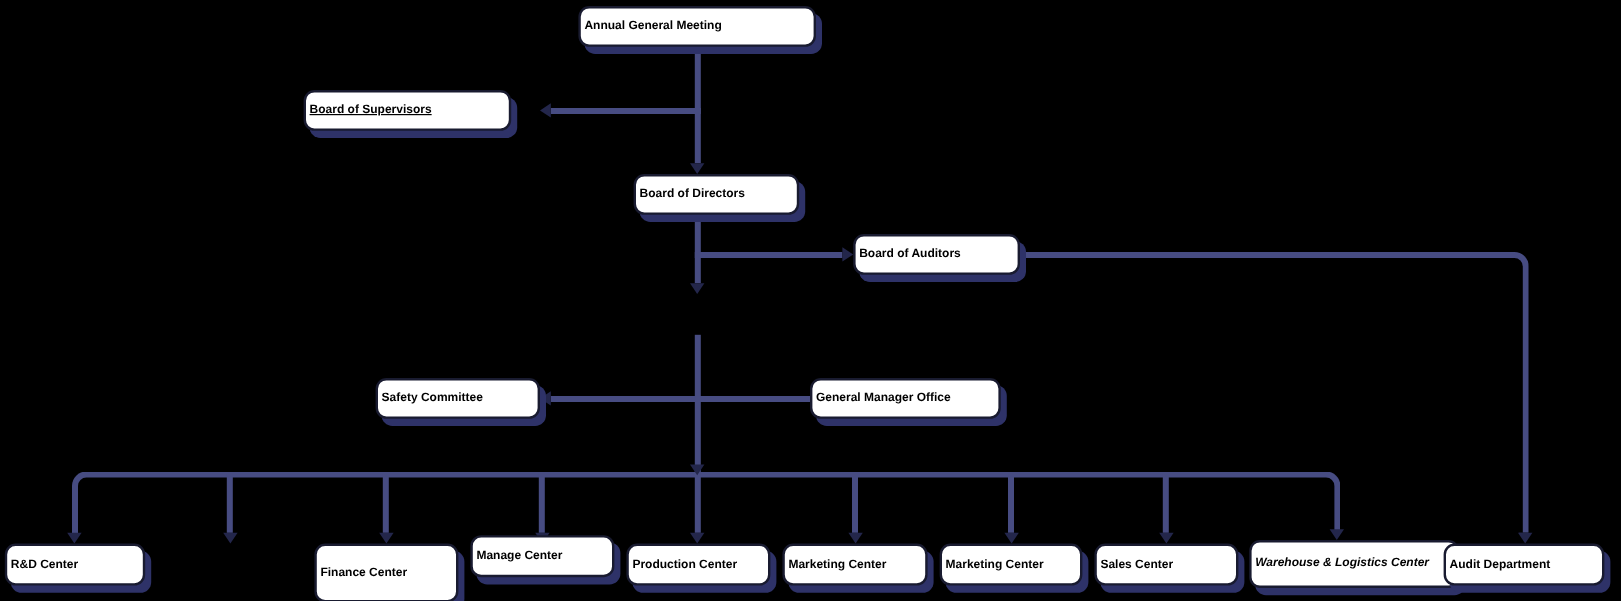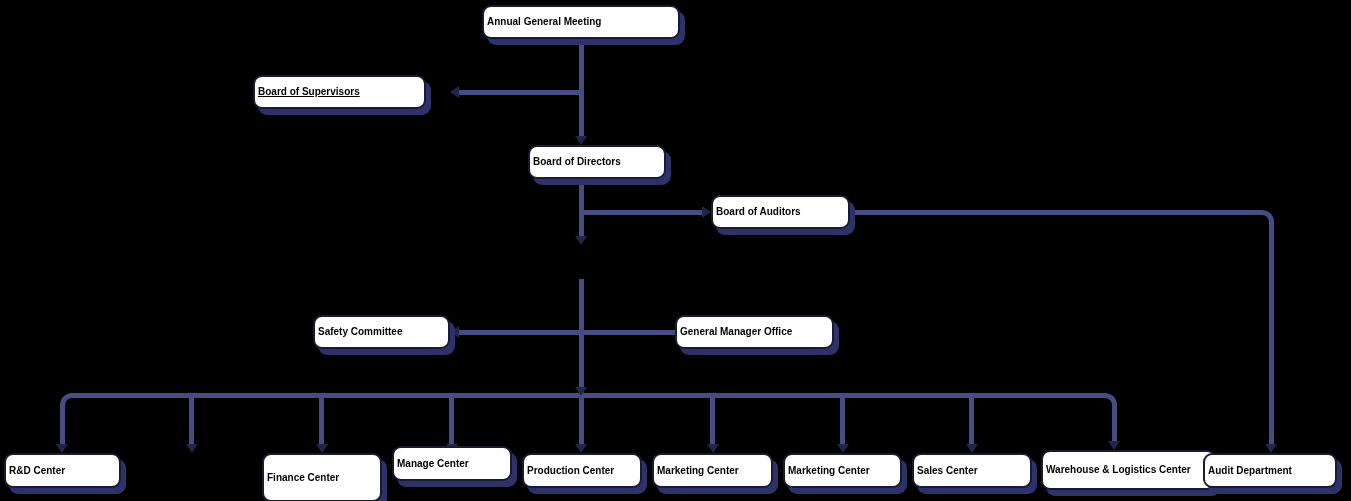--- a/index.html
+++ b/index.html
@@ -129,20 +129,20 @@
   </div>
   <div class="node" style="left:652px;top:453px;width:121px;height:35px;">
     <span>Marketing Center</span>
   </div>
   <div class="node" style="left:783px;top:453px;width:119px;height:35px;">
     <span>Marketing Center</span>
   </div>
   <div class="node" style="left:912px;top:453px;width:120px;height:35px;">
     <span>Sales Center</span>
   </div>
-  <div class="node" style="left:1041px;top:450px;width:175px;height:40px;">
+  <div class="node" style="left:1041px;top:450px;width:175px;height:40px;font-style:italic;">
     <span>Warehouse &amp; Logistics Center</span>
   </div>
   <div class="node" style="left:1203px;top:453px;width:134px;height:35px;">
     <span>Audit Department</span>
   </div>
 
 </div>
 
 </body></html>

